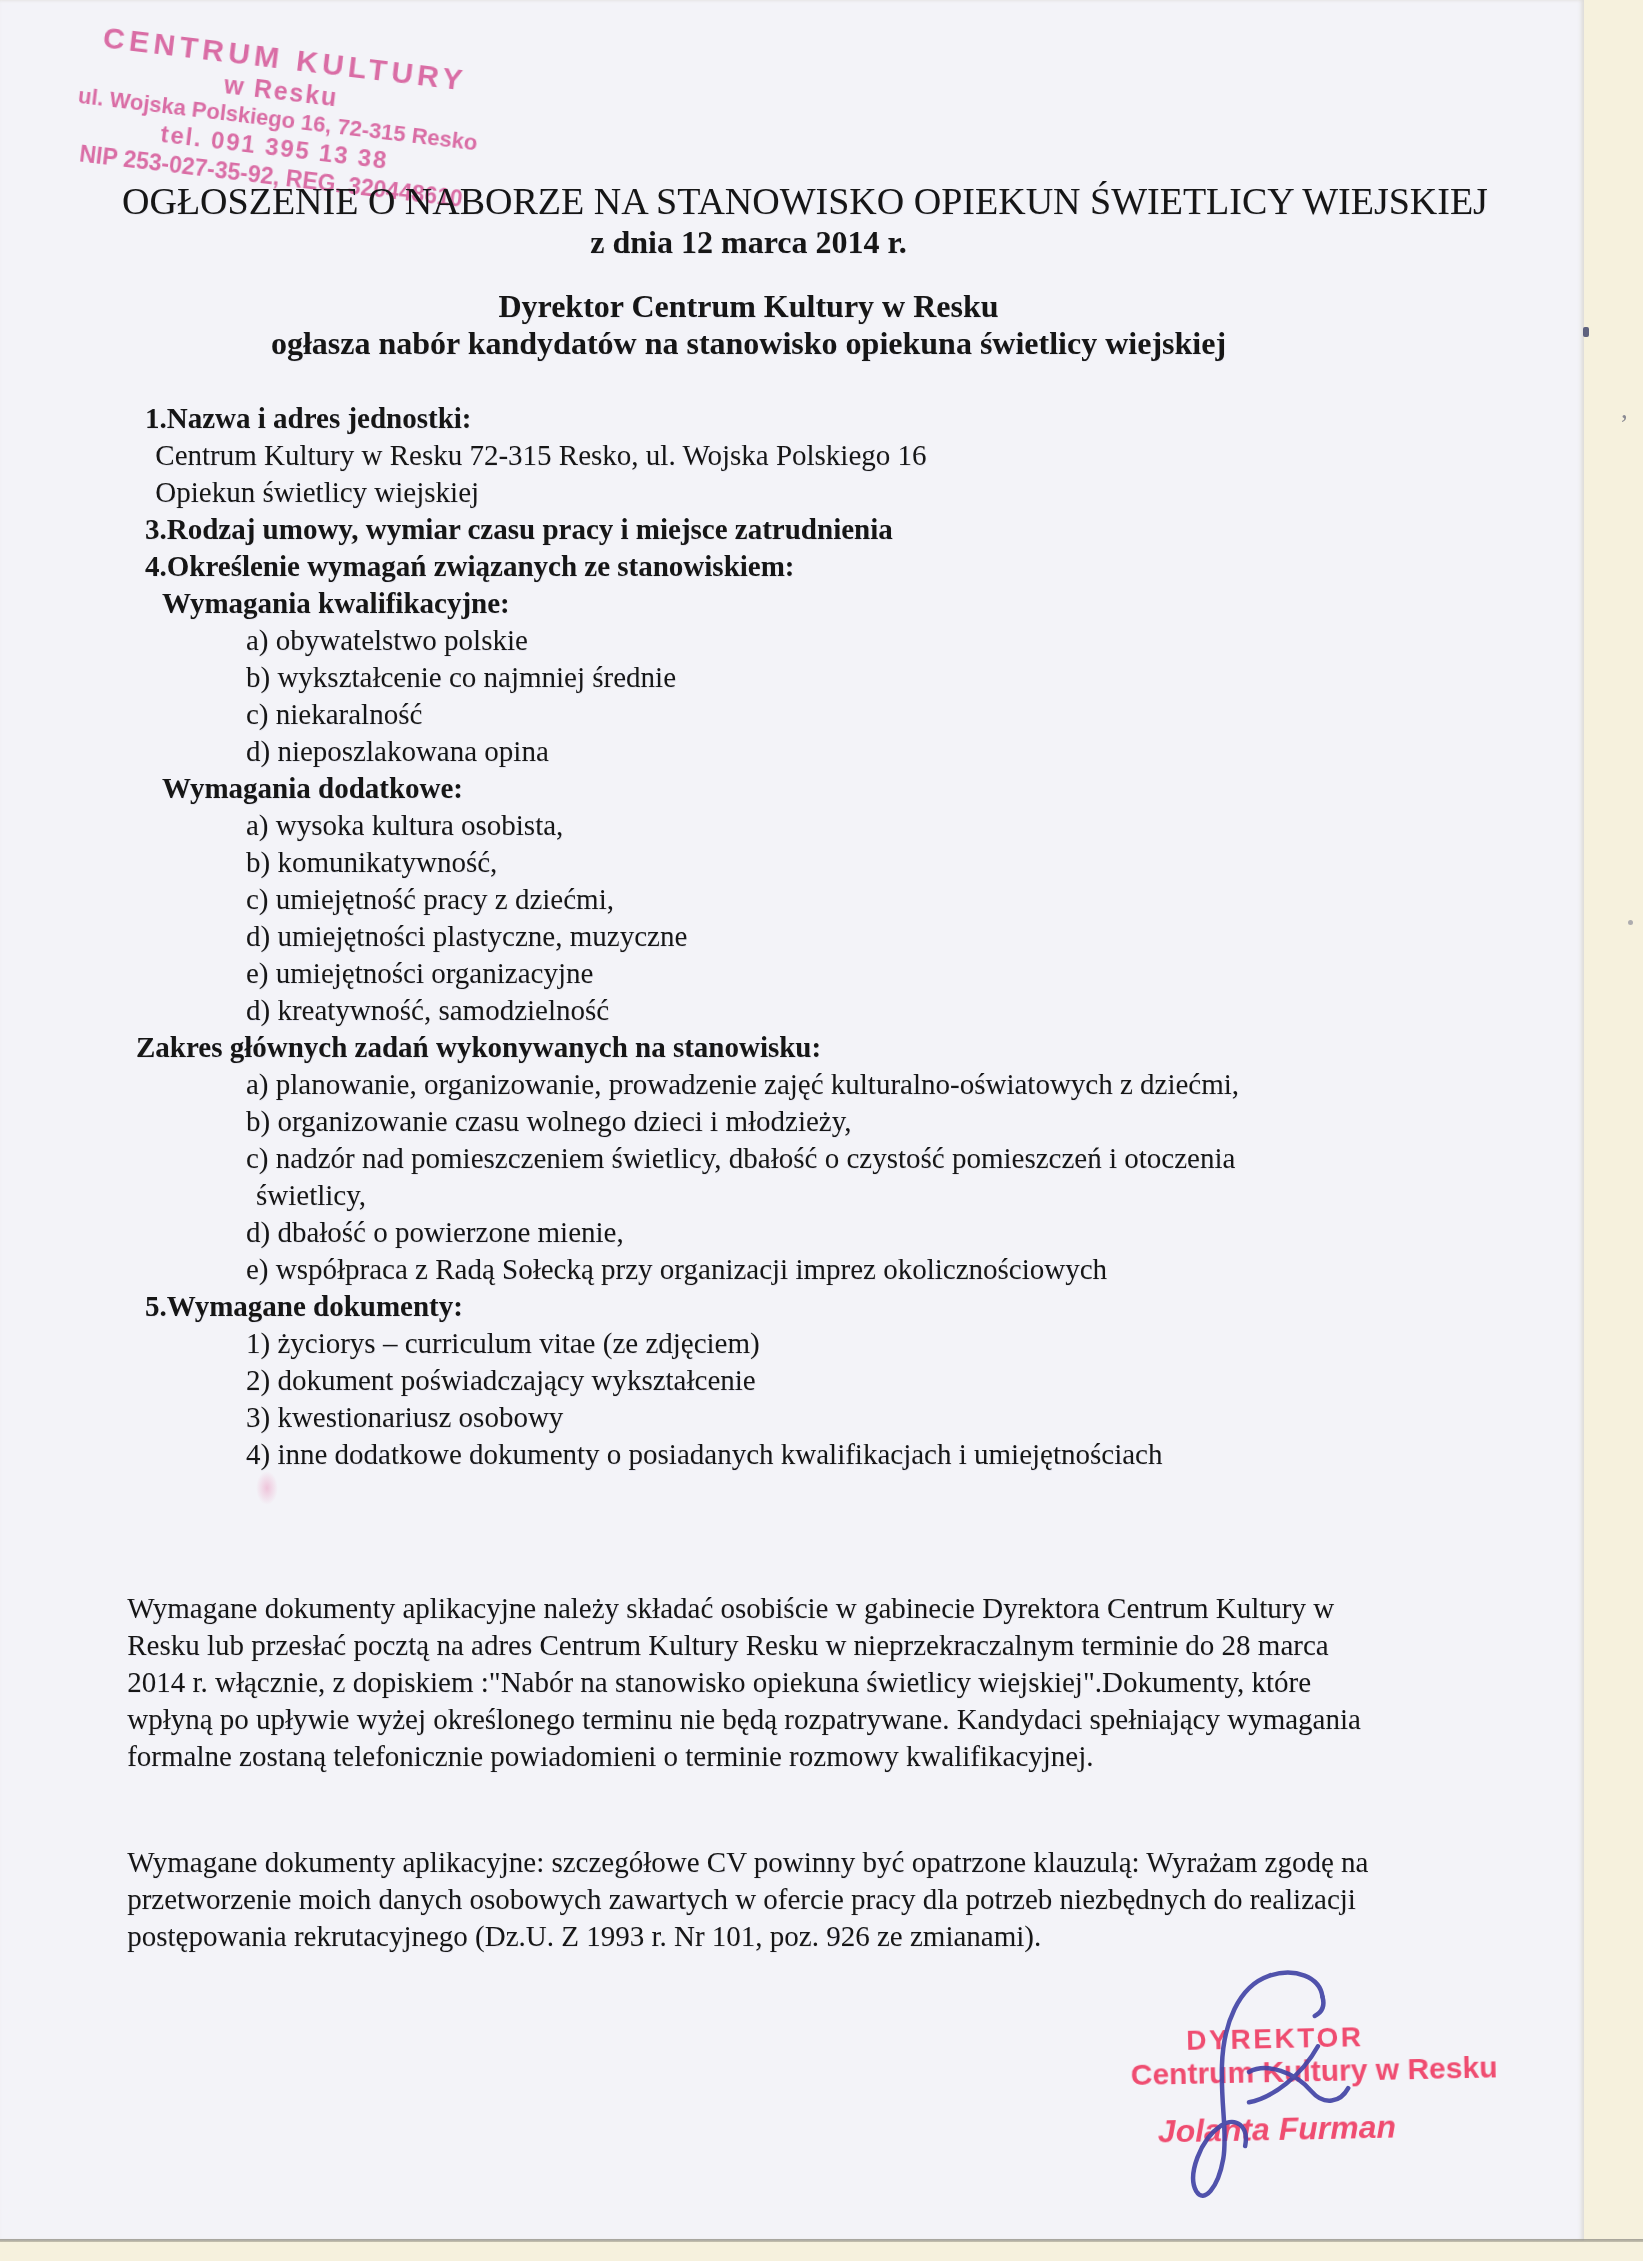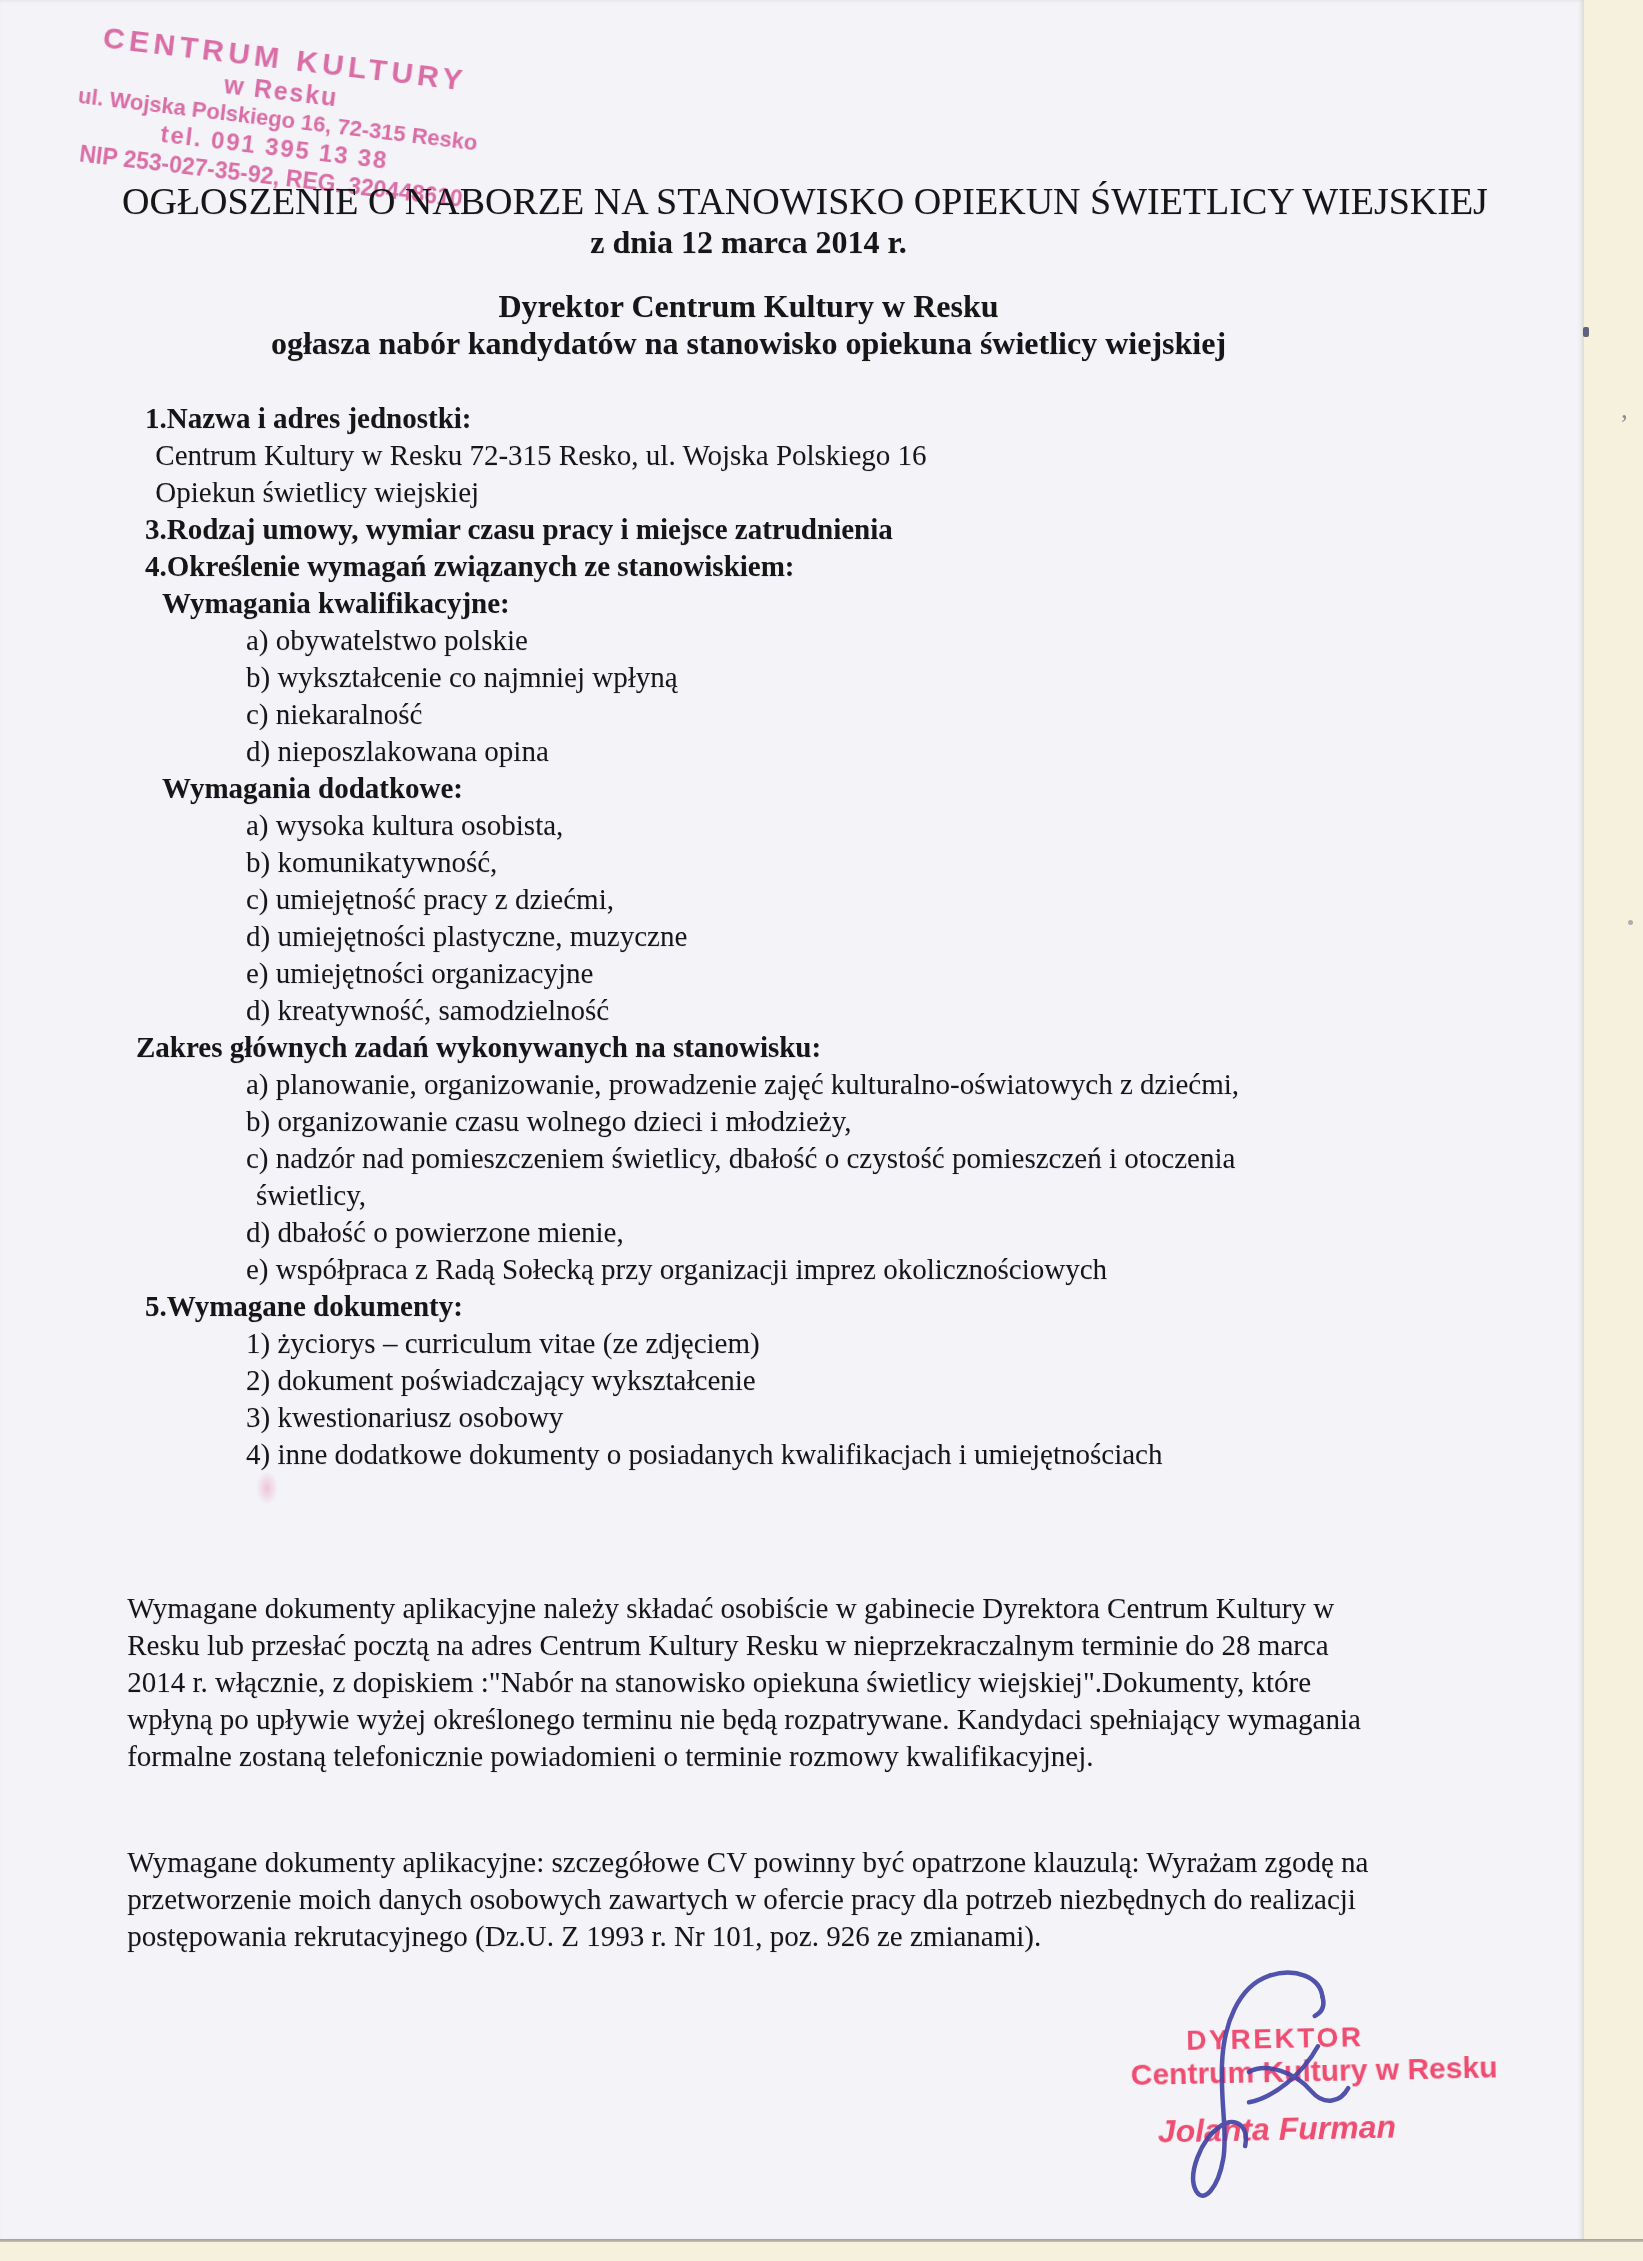--- a/index.html
+++ b/index.html
@@ -99,21 +99,21 @@
       </div>
 
       <div class="doc-lines">
           <div class="doc-line lvl-h">1.Nazwa i adres jednostki:</div>
           <div class="doc-line lvl-t">Centrum Kultury w Resku 72-315 Resko, ul. Wojska Polskiego 16</div>
           <div class="doc-line lvl-t">Opiekun świetlicy wiejskiej</div>
           <div class="doc-line lvl-h">3.Rodzaj umowy, wymiar czasu pracy i miejsce zatrudnienia</div>
           <div class="doc-line lvl-h">4.Określenie wymagań związanych ze stanowiskiem:</div>
           <div class="doc-line lvl-sh">Wymagania kwalifikacyjne:</div>
           <div class="doc-line lvl-a">a) obywatelstwo polskie</div>
-          <div class="doc-line lvl-a">b) wykształcenie co najmniej wpłyną</div>
+          <div class="doc-line lvl-a">b) wykształcenie co najmniej średnie</div>
           <div class="doc-line lvl-a">c) niekaralność</div>
           <div class="doc-line lvl-a">d) nieposzlakowana opina</div>
           <div class="doc-line lvl-sh">Wymagania dodatkowe:</div>
           <div class="doc-line lvl-a">a) wysoka kultura osobista,</div>
           <div class="doc-line lvl-a">b) komunikatywność,</div>
           <div class="doc-line lvl-a">c) umiejętność pracy z dziećmi,</div>
           <div class="doc-line lvl-a">d) umiejętności plastyczne, muzyczne</div>
           <div class="doc-line lvl-a">e) umiejętności organizacyjne</div>
           <div class="doc-line lvl-a">d) kreatywność, samodzielność</div>
           <div class="doc-line lvl-sh2">Zakres głównych zadań wykonywanych na stanowisku:</div>

